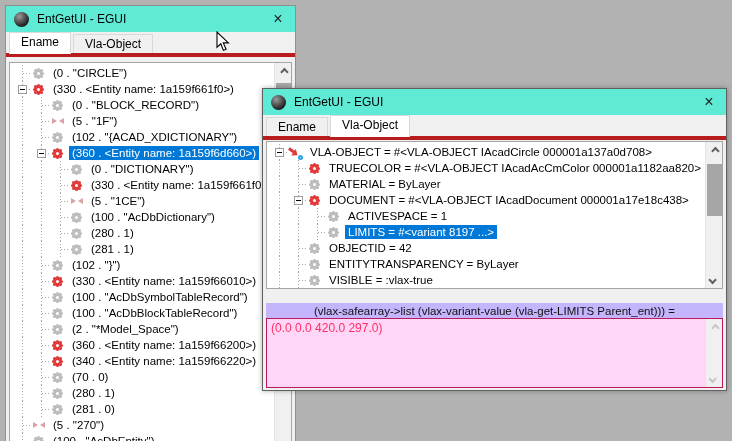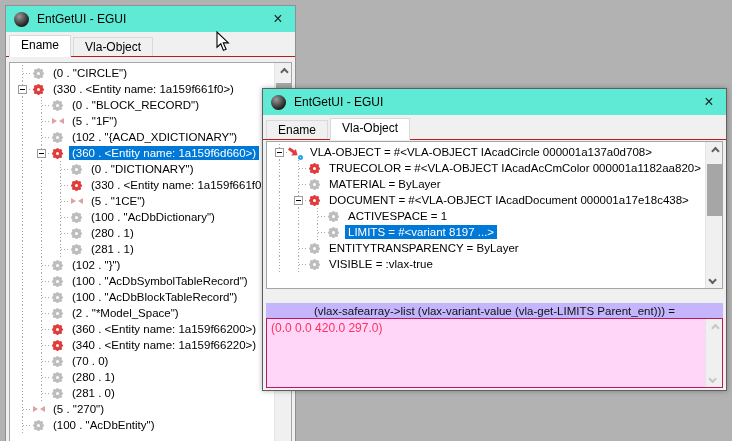--- a/index.html
+++ b/index.html
@@ -11,21 +11,21 @@
   .front-window { left:262px; top:88px; width:465px; height:303px; border:1px solid #5f5f5f; box-shadow:0 0 5px rgba(0,0,0,.3); }
 
   .titlebar { height:26px; background:#5eead4; display:flex; align-items:center; padding-left:8px; }
   .app-icon { width:15px; height:15px; border-radius:50%; flex:none;
               background:radial-gradient(circle at 35% 30%, #9a9a9a, #1c1c1c 72%); margin-right:8px; }
   .title-text { font-size:12px; color:#000; white-space:nowrap; }
   .close-btn { margin-left:auto; width:34px; height:26px; display:flex; align-items:center; justify-content:center;
                font-size:16px; color:#222; cursor:default; }
 
   .tabbar { display:flex; align-items:flex-end; height:25px; padding-left:3px; background:#f0f0f0;
-            border-bottom:1px solid #b91c1c; }
+            border-bottom:4px solid #b91c1c; }
   .tab { font-size:12px; color:#000; padding:2px 11px 3px; border:1px solid #d9d9d9; border-bottom:none;
          background:#f0f0f0; margin-right:2px; height:19px; }
   .tab.active { background:#ffffff; height:22px; margin-bottom:-1px; border-bottom:1px solid #fff; z-index:2; position:relative; }
 
   .tree-wrap { position:absolute; left:3px; right:3px; background:#fff; border:1px solid #a6a6a6; overflow:hidden; }
   .back-window  .tree-wrap { top:56px; height:392px; }
   .front-window .tree-wrap { top:52px; height:148px; }
   .tree { padding-top:2px; }
 
   .trow { display:flex; align-items:center; height:16px; font-size:11.5px; white-space:nowrap; padding-left:3px; color:#000; }
@@ -176,20 +176,26 @@
           </div>
           <div class="trow">
             <span class="guide"></span>
             <span class="conn"></span>
             <span class="ticon gear-gray"></span>
             <span class="tlabel">(102 . "}")</span>
           </div>
           <div class="trow">
             <span class="guide"></span>
             <span class="conn"></span>
+            <span class="ticon gear-red"></span>
+            <span class="tlabel">(330 . &lt;Entity name: 1a159f66010&gt;)</span>
+          </div>
+          <div class="trow">
+            <span class="guide"></span>
+            <span class="conn"></span>
             <span class="ticon gear-gray"></span>
             <span class="tlabel">(100 . "AcDbSymbolTableRecord")</span>
           </div>
           <div class="trow">
             <span class="guide"></span>
             <span class="conn"></span>
             <span class="ticon gear-gray"></span>
             <span class="tlabel">(100 . "AcDbBlockTableRecord")</span>
           </div>
           <div class="trow">
@@ -299,20 +305,26 @@
             <span class="conn"></span>
             <span class="ticon gear-gray"></span>
             <span class="tlabel">ACTIVESPACE = 1</span>
           </div>
           <div class="trow selected">
             <span class="guide"></span>
             <span class="guide"></span>
             <span class="conn"></span>
             <span class="ticon gear-gray"></span>
             <span class="tlabel">LIMITS = #&lt;variant 8197 ...&gt;</span>
+          </div>
+          <div class="trow">
+            <span class="guide"></span>
+            <span class="conn"></span>
+            <span class="ticon gear-gray"></span>
+            <span class="tlabel">OBJECTID = 42</span>
           </div>
           <div class="trow">
             <span class="guide"></span>
             <span class="conn"></span>
             <span class="ticon gear-gray"></span>
             <span class="tlabel">ENTITYTRANSPARENCY = ByLayer</span>
           </div>
           <div class="trow">
             <span class="guide"></span>
             <span class="conn"></span>

